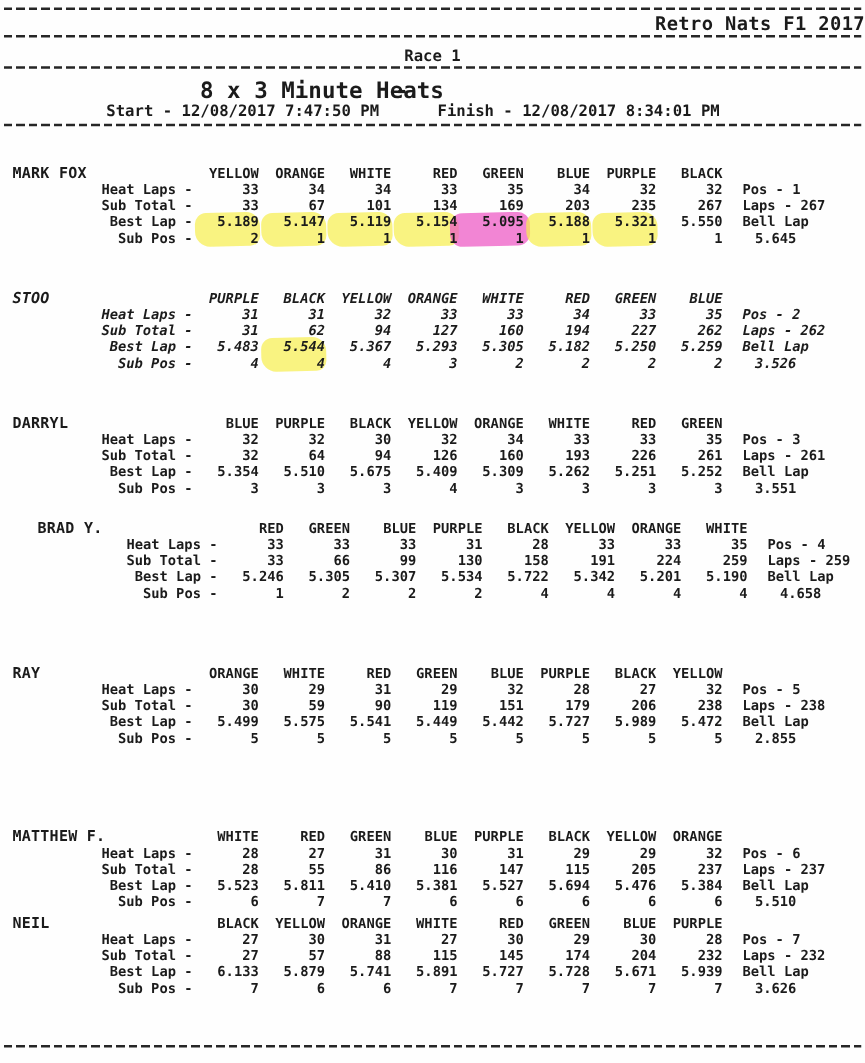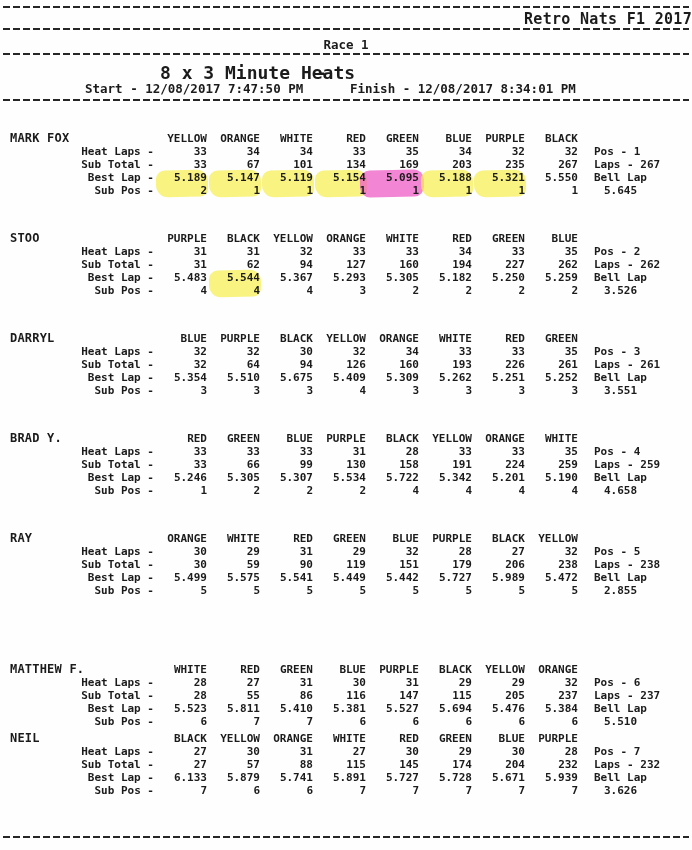--- a/index.html
+++ b/index.html
@@ -79,36 +79,36 @@
         <div class="hl yellow" style="left: 315px;"></div>
         <div class="hl magenta" style="left: 360px;"></div>
         <div class="hl yellow" style="left: 421px;"></div>
         <div class="hl yellow" style="left: 474px;"></div>
         <div class="row"><span class="driver-name">MARK FOX</span><span class="c-label"></span><span class="c-val">YELLOW</span><span class="c-val">ORANGE</span><span class="c-val">WHITE</span><span class="c-val">RED</span><span class="c-val">GREEN</span><span class="c-val">BLUE</span><span class="c-val">PURPLE</span><span class="c-val">BLACK</span><span class="c-right"></span></div>
         <div class="row"><span class="c-label">Heat Laps -</span><span class="c-val">33</span><span class="c-val">34</span><span class="c-val">34</span><span class="c-val">33</span><span class="c-val">35</span><span class="c-val">34</span><span class="c-val">32</span><span class="c-val">32</span><span class="c-right">Pos - 1</span></div>
         <div class="row"><span class="c-label">Sub Total -</span><span class="c-val">33</span><span class="c-val">67</span><span class="c-val">101</span><span class="c-val">134</span><span class="c-val">169</span><span class="c-val">203</span><span class="c-val">235</span><span class="c-val">267</span><span class="c-right">Laps - 267</span></div>
         <div class="row"><span class="c-label">Best Lap -</span><span class="c-val">5.189</span><span class="c-val">5.147</span><span class="c-val">5.119</span><span class="c-val">5.154</span><span class="c-val">5.095</span><span class="c-val">5.188</span><span class="c-val">5.321</span><span class="c-val">5.550</span><span class="c-right">Bell Lap</span></div>
         <div class="row"><span class="c-label">Sub Pos -</span><span class="c-val">2</span><span class="c-val">1</span><span class="c-val">1</span><span class="c-val">1</span><span class="c-val">1</span><span class="c-val">1</span><span class="c-val">1</span><span class="c-val">1</span><span class="c-right bell-val">5.645</span></div>
       </div>
-      <div class="driver" style="top: 232px;">
+      <div class="driver" style="top: 232px; font-style: italic;">
         <div class="hl yellow" style="left: 209px;"></div>
         <div class="row"><span class="driver-name">STOO</span><span class="c-label"></span><span class="c-val">PURPLE</span><span class="c-val">BLACK</span><span class="c-val">YELLOW</span><span class="c-val">ORANGE</span><span class="c-val">WHITE</span><span class="c-val">RED</span><span class="c-val">GREEN</span><span class="c-val">BLUE</span><span class="c-right"></span></div>
         <div class="row"><span class="c-label">Heat Laps -</span><span class="c-val">31</span><span class="c-val">31</span><span class="c-val">32</span><span class="c-val">33</span><span class="c-val">33</span><span class="c-val">34</span><span class="c-val">33</span><span class="c-val">35</span><span class="c-right">Pos - 2</span></div>
         <div class="row"><span class="c-label">Sub Total -</span><span class="c-val">31</span><span class="c-val">62</span><span class="c-val">94</span><span class="c-val">127</span><span class="c-val">160</span><span class="c-val">194</span><span class="c-val">227</span><span class="c-val">262</span><span class="c-right">Laps - 262</span></div>
         <div class="row"><span class="c-label">Best Lap -</span><span class="c-val">5.483</span><span class="c-val">5.544</span><span class="c-val">5.367</span><span class="c-val">5.293</span><span class="c-val">5.305</span><span class="c-val">5.182</span><span class="c-val">5.250</span><span class="c-val">5.259</span><span class="c-right">Bell Lap</span></div>
         <div class="row"><span class="c-label">Sub Pos -</span><span class="c-val">4</span><span class="c-val">4</span><span class="c-val">4</span><span class="c-val">3</span><span class="c-val">2</span><span class="c-val">2</span><span class="c-val">2</span><span class="c-val">2</span><span class="c-right bell-val">3.526</span></div>
       </div>
       <div class="driver" style="top: 332px;">
         <div class="row"><span class="driver-name">DARRYL</span><span class="c-label"></span><span class="c-val">BLUE</span><span class="c-val">PURPLE</span><span class="c-val">BLACK</span><span class="c-val">YELLOW</span><span class="c-val">ORANGE</span><span class="c-val">WHITE</span><span class="c-val">RED</span><span class="c-val">GREEN</span><span class="c-right"></span></div>
         <div class="row"><span class="c-label">Heat Laps -</span><span class="c-val">32</span><span class="c-val">32</span><span class="c-val">30</span><span class="c-val">32</span><span class="c-val">34</span><span class="c-val">33</span><span class="c-val">33</span><span class="c-val">35</span><span class="c-right">Pos - 3</span></div>
         <div class="row"><span class="c-label">Sub Total -</span><span class="c-val">32</span><span class="c-val">64</span><span class="c-val">94</span><span class="c-val">126</span><span class="c-val">160</span><span class="c-val">193</span><span class="c-val">226</span><span class="c-val">261</span><span class="c-right">Laps - 261</span></div>
         <div class="row"><span class="c-label">Best Lap -</span><span class="c-val">5.354</span><span class="c-val">5.510</span><span class="c-val">5.675</span><span class="c-val">5.409</span><span class="c-val">5.309</span><span class="c-val">5.262</span><span class="c-val">5.251</span><span class="c-val">5.252</span><span class="c-right">Bell Lap</span></div>
         <div class="row"><span class="c-label">Sub Pos -</span><span class="c-val">3</span><span class="c-val">3</span><span class="c-val">3</span><span class="c-val">4</span><span class="c-val">3</span><span class="c-val">3</span><span class="c-val">3</span><span class="c-val">3</span><span class="c-right bell-val">3.551</span></div>
       </div>
-      <div class="driver" style="top: 432px;">
+      <div class="driver" style="top: 416px; padding-left: 20px;">
         <div class="row"><span class="driver-name">BRAD Y.</span><span class="c-label"></span><span class="c-val">RED</span><span class="c-val">GREEN</span><span class="c-val">BLUE</span><span class="c-val">PURPLE</span><span class="c-val">BLACK</span><span class="c-val">YELLOW</span><span class="c-val">ORANGE</span><span class="c-val">WHITE</span><span class="c-right"></span></div>
         <div class="row"><span class="c-label">Heat Laps -</span><span class="c-val">33</span><span class="c-val">33</span><span class="c-val">33</span><span class="c-val">31</span><span class="c-val">28</span><span class="c-val">33</span><span class="c-val">33</span><span class="c-val">35</span><span class="c-right">Pos - 4</span></div>
         <div class="row"><span class="c-label">Sub Total -</span><span class="c-val">33</span><span class="c-val">66</span><span class="c-val">99</span><span class="c-val">130</span><span class="c-val">158</span><span class="c-val">191</span><span class="c-val">224</span><span class="c-val">259</span><span class="c-right">Laps - 259</span></div>
         <div class="row"><span class="c-label">Best Lap -</span><span class="c-val">5.246</span><span class="c-val">5.305</span><span class="c-val">5.307</span><span class="c-val">5.534</span><span class="c-val">5.722</span><span class="c-val">5.342</span><span class="c-val">5.201</span><span class="c-val">5.190</span><span class="c-right">Bell Lap</span></div>
         <div class="row"><span class="c-label">Sub Pos -</span><span class="c-val">1</span><span class="c-val">2</span><span class="c-val">2</span><span class="c-val">2</span><span class="c-val">4</span><span class="c-val">4</span><span class="c-val">4</span><span class="c-val">4</span><span class="c-right bell-val">4.658</span></div>
       </div>
       <div class="driver" style="top: 532px;">
         <div class="row"><span class="driver-name">RAY</span><span class="c-label"></span><span class="c-val">ORANGE</span><span class="c-val">WHITE</span><span class="c-val">RED</span><span class="c-val">GREEN</span><span class="c-val">BLUE</span><span class="c-val">PURPLE</span><span class="c-val">BLACK</span><span class="c-val">YELLOW</span><span class="c-right"></span></div>
         <div class="row"><span class="c-label">Heat Laps -</span><span class="c-val">30</span><span class="c-val">29</span><span class="c-val">31</span><span class="c-val">29</span><span class="c-val">32</span><span class="c-val">28</span><span class="c-val">27</span><span class="c-val">32</span><span class="c-right">Pos - 5</span></div>
         <div class="row"><span class="c-label">Sub Total -</span><span class="c-val">30</span><span class="c-val">59</span><span class="c-val">90</span><span class="c-val">119</span><span class="c-val">151</span><span class="c-val">179</span><span class="c-val">206</span><span class="c-val">238</span><span class="c-right">Laps - 238</span></div>

